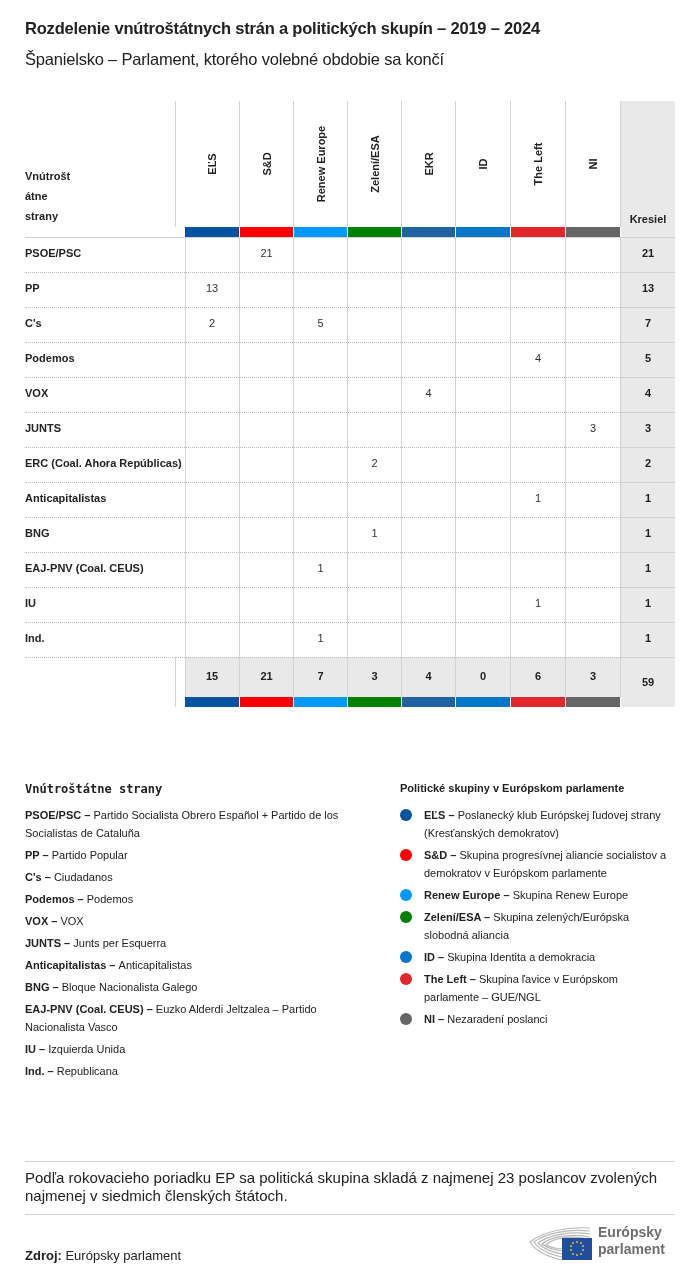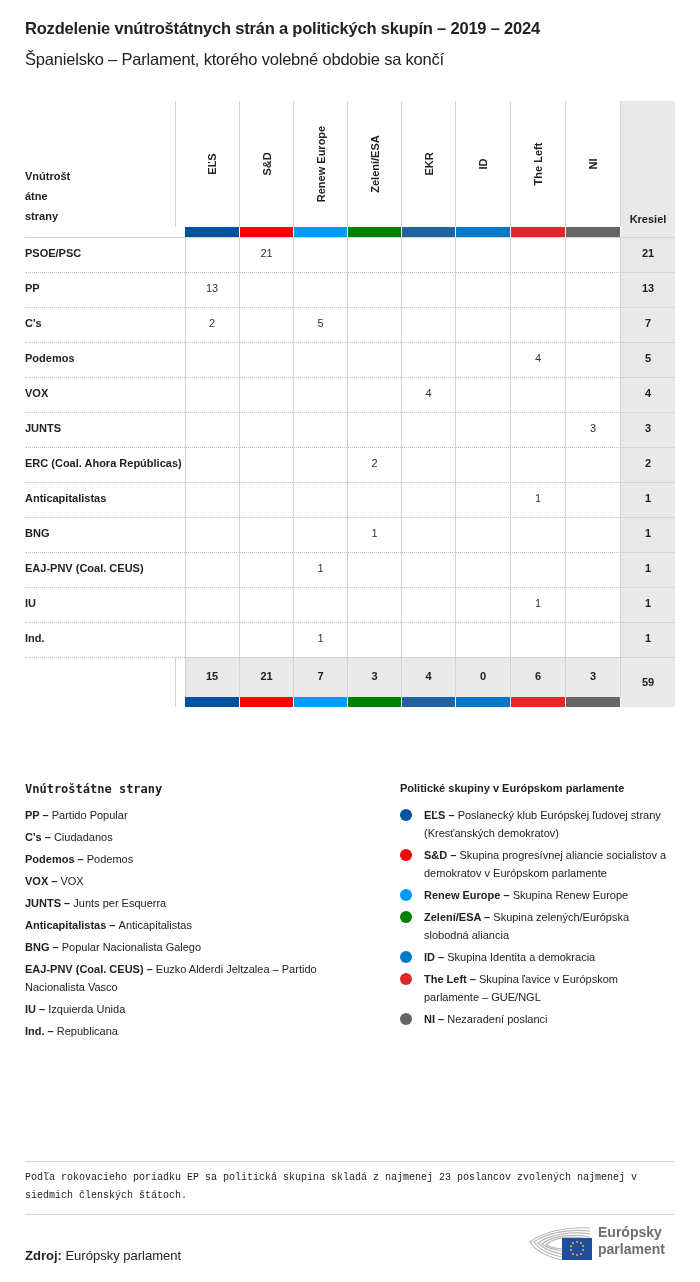--- a/index.html
+++ b/index.html
@@ -28,21 +28,21 @@
   .leg-title-left { position: absolute; left: 25px; top: 782px; font-family: "DejaVu Sans Mono", "Liberation Mono", monospace; font-size: 12px; font-weight: bold; color: #222; }
   .leg-left { position: absolute; left: 25px; top: 806px; width: 350px; font-size: 11px; line-height: 18px; color: #222; }
   .leg-left .item { margin-bottom: 4px; }
   .leg-title-right { position: absolute; left: 400px; top: 782px; font-size: 11px; font-weight: bold; color: #222; }
   .leg-right { position: absolute; left: 400px; top: 806px; width: 275px; font-size: 11px; line-height: 18px; color: #222; }
   .leg-right .item { position: relative; padding-left: 24px; margin-bottom: 4px; }
   .dot { position: absolute; left: 0; top: 3px; width: 12px; height: 12px; border-radius: 50%; }
   b { font-weight: bold; }
 
   .rule { position: absolute; left: 25px; width: 650px; height: 1px; background: #d3d3d3; }
-  .footnote { position: absolute; left: 25px; top: 1169px; width: 640px; font-size: 10px; line-height: 18px; color: #222; font-family: Liberation Mono, monospace; }
+  .footnote { position: absolute; left: 25px; top: 1169px; width: 640px; font-size: 15px; line-height: 18px; color: #222; }
   .source { position: absolute; left: 25px; top: 1248px; font-size: 13px; color: #222; }
   .logo { position: absolute; left: 528px; top: 1222px; width: 150px; height: 42px; }
   .logo-text { position: absolute; left: 70px; top: 2px; font-size: 14px; font-weight: bold; color: #6d6e71; line-height: 17px; }
 </style>
 </head>
 <body>
 
 <div class="title">Rozdelenie vnútroštátnych strán a politických skupín – 2019 – 2024</div>
 <div class="subtitle">Španielsko – Parlament, ktorého volebné obdobie sa končí</div>
 
@@ -291,27 +291,28 @@
       <div class="cell-total" style="left:402px;width:53px;top:670px;">4</div>
       <div class="cell-total" style="left:456px;width:54px;top:670px;">0</div>
       <div class="cell-total" style="left:511px;width:54px;top:670px;">6</div>
       <div class="cell-total" style="left:566px;width:54px;top:670px;">3</div>
       <div class="cell-total" style="left:621px;width:54px;top:676px;">59</div>
     </div>
   </div>
 
 <div class="leg-title-left">Vnútroštátne strany</div>
 <div class="leg-left" id="legLeft">
+    <div class="item"><b>PSOE/PSC</b><b> – </b><span>Partido Socialista Obrero Español + Partido de los Socialistas de Cataluña</span></div>
     <div class="item"><b>PP</b><b> – </b><span>Partido Popular</span></div>
     <div class="item"><b>C's</b><b> – </b><span>Ciudadanos</span></div>
     <div class="item"><b>Podemos</b><b> – </b><span>Podemos</span></div>
     <div class="item"><b>VOX</b><b> – </b><span>VOX</span></div>
     <div class="item"><b>JUNTS</b><b> – </b><span>Junts per Esquerra</span></div>
     <div class="item"><b>Anticapitalistas</b><b> – </b><span>Anticapitalistas</span></div>
-    <div class="item"><b>BNG</b><b> – </b><span>Popular Nacionalista Galego</span></div>
+    <div class="item"><b>BNG</b><b> – </b><span>Bloque Nacionalista Galego</span></div>
     <div class="item"><b>EAJ-PNV (Coal. CEUS)</b><b> – </b><span>Euzko Alderdi Jeltzalea – Partido Nacionalista Vasco</span></div>
     <div class="item"><b>IU</b><b> – </b><span>Izquierda Unida</span></div>
     <div class="item"><b>Ind.</b><b> – </b><span>Republicana</span></div>
   </div>
 
 <div class="leg-title-right">Politické skupiny v Európskom parlamente</div>
 <div class="leg-right" id="legRight">
     <div class="item"><span class="dot" style="background:#00539f;"></span><b>EĽS</b><b> – </b><span>Poslanecký klub Európskej ľudovej strany (Kresťanských demokratov)</span></div>
     <div class="item"><span class="dot" style="background:#ff0000;"></span><b>S&amp;D</b><b> – </b><span>Skupina progresívnej aliancie socialistov a demokratov v Európskom parlamente</span></div>
     <div class="item"><span class="dot" style="background:#0099ff;"></span><b>Renew Europe</b><b> – </b><span>Skupina Renew Europe</span></div>

